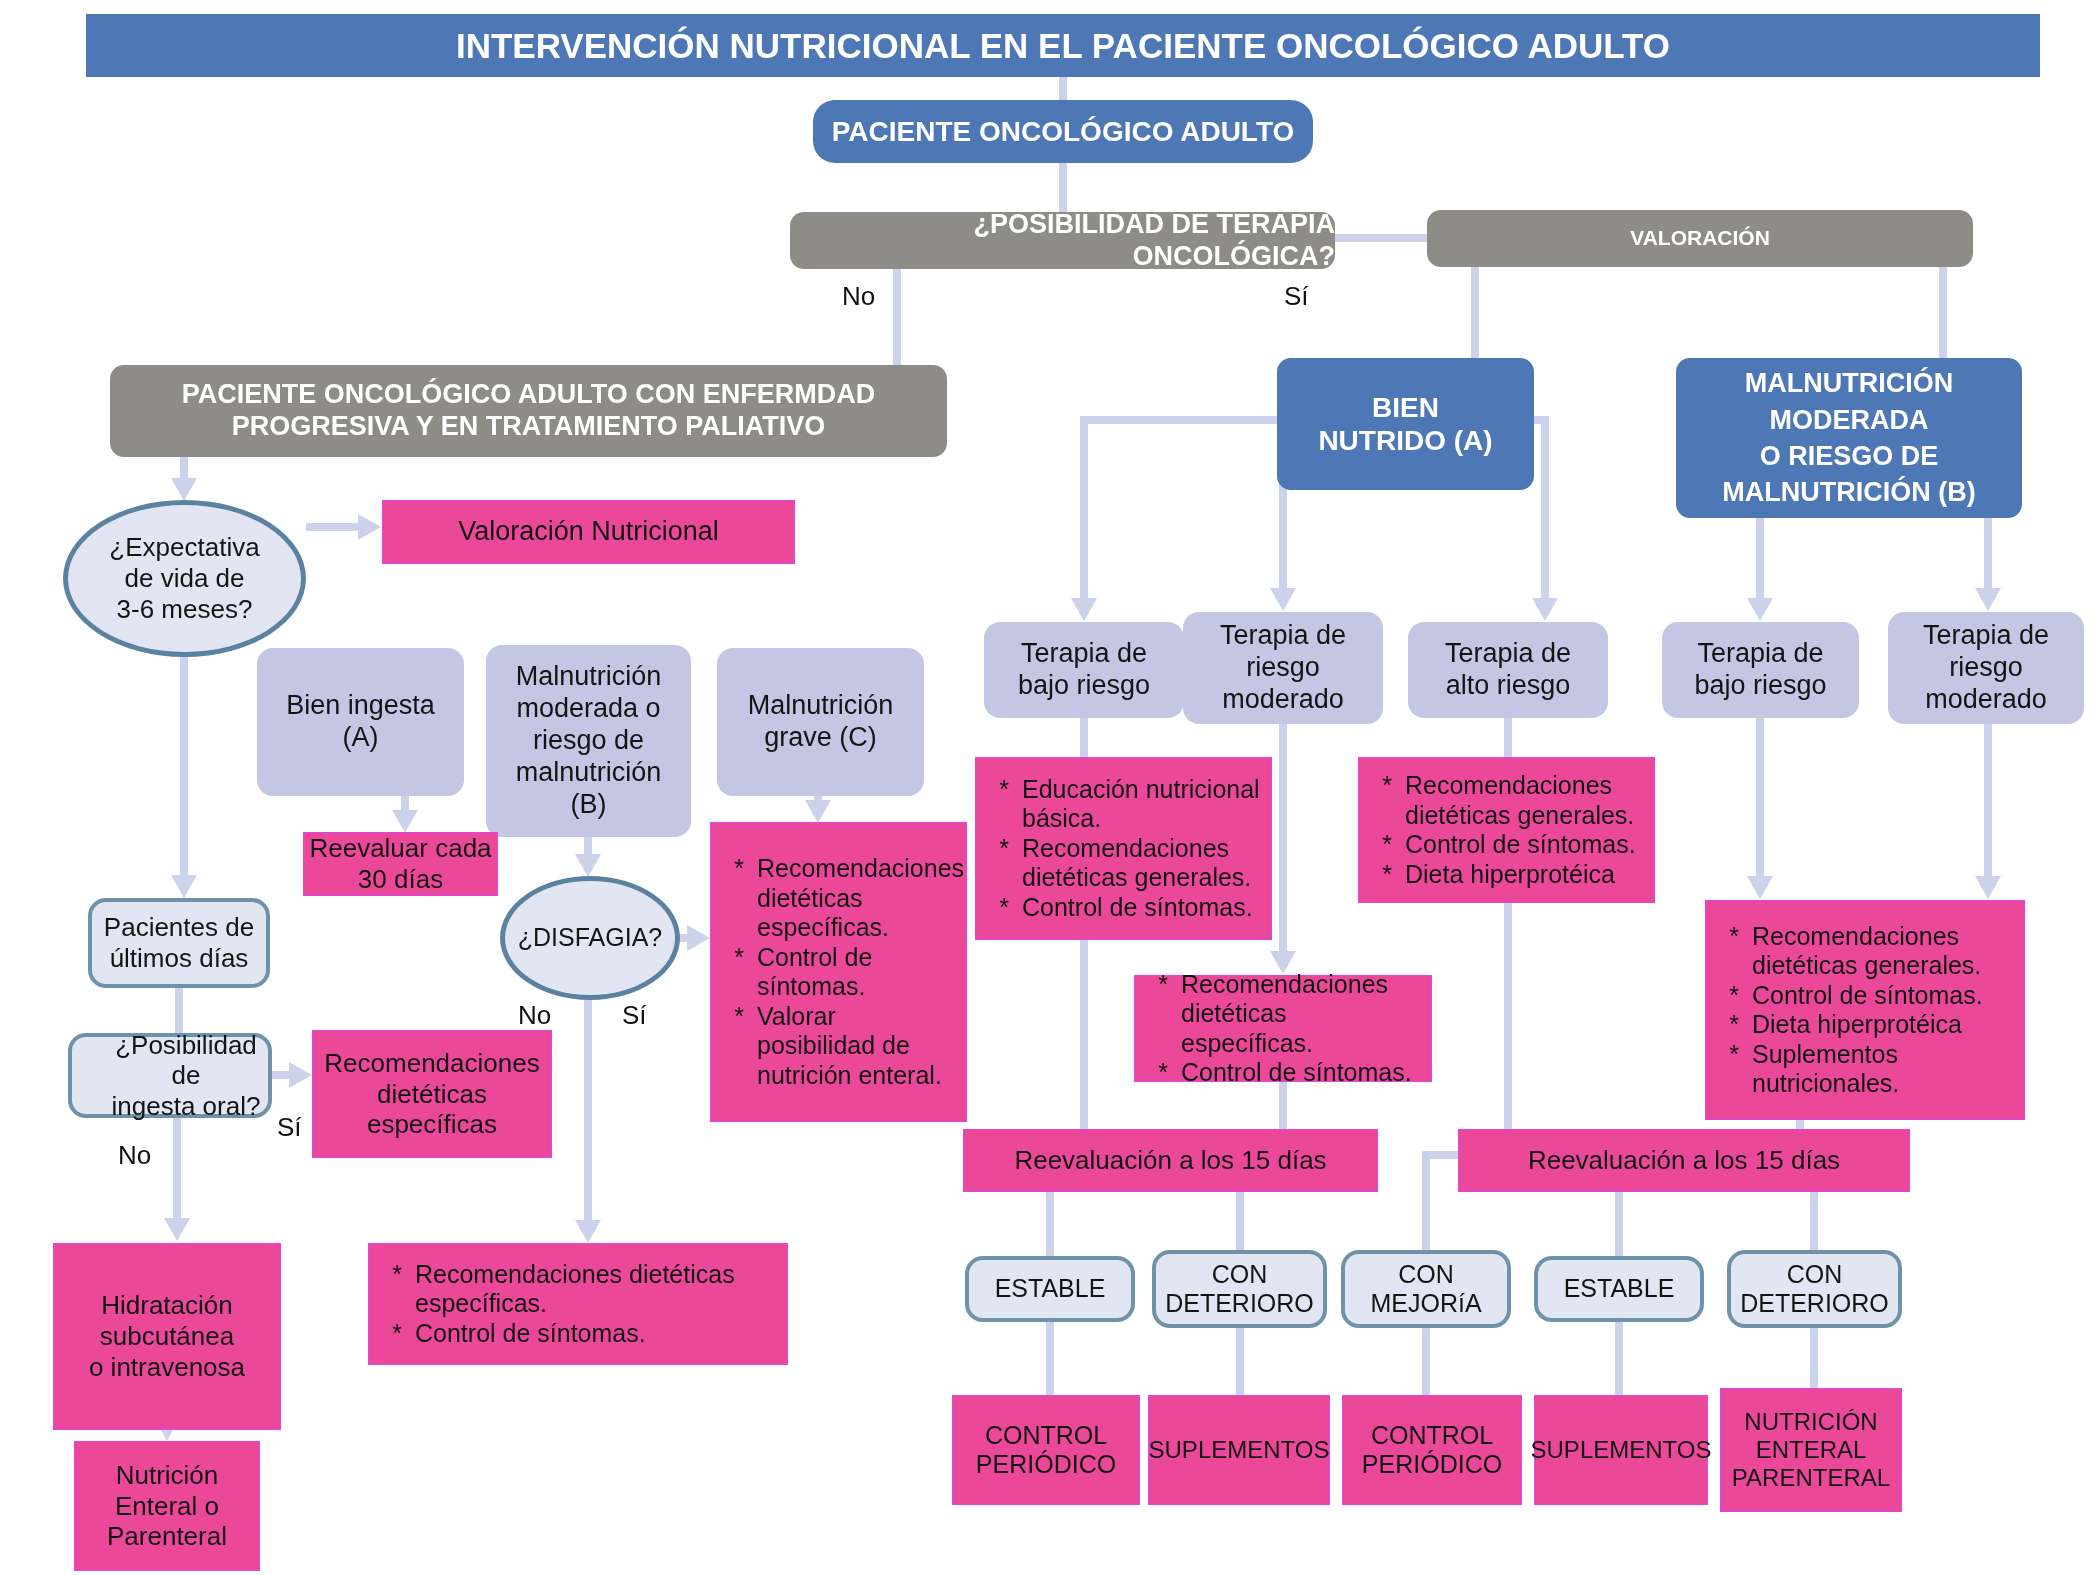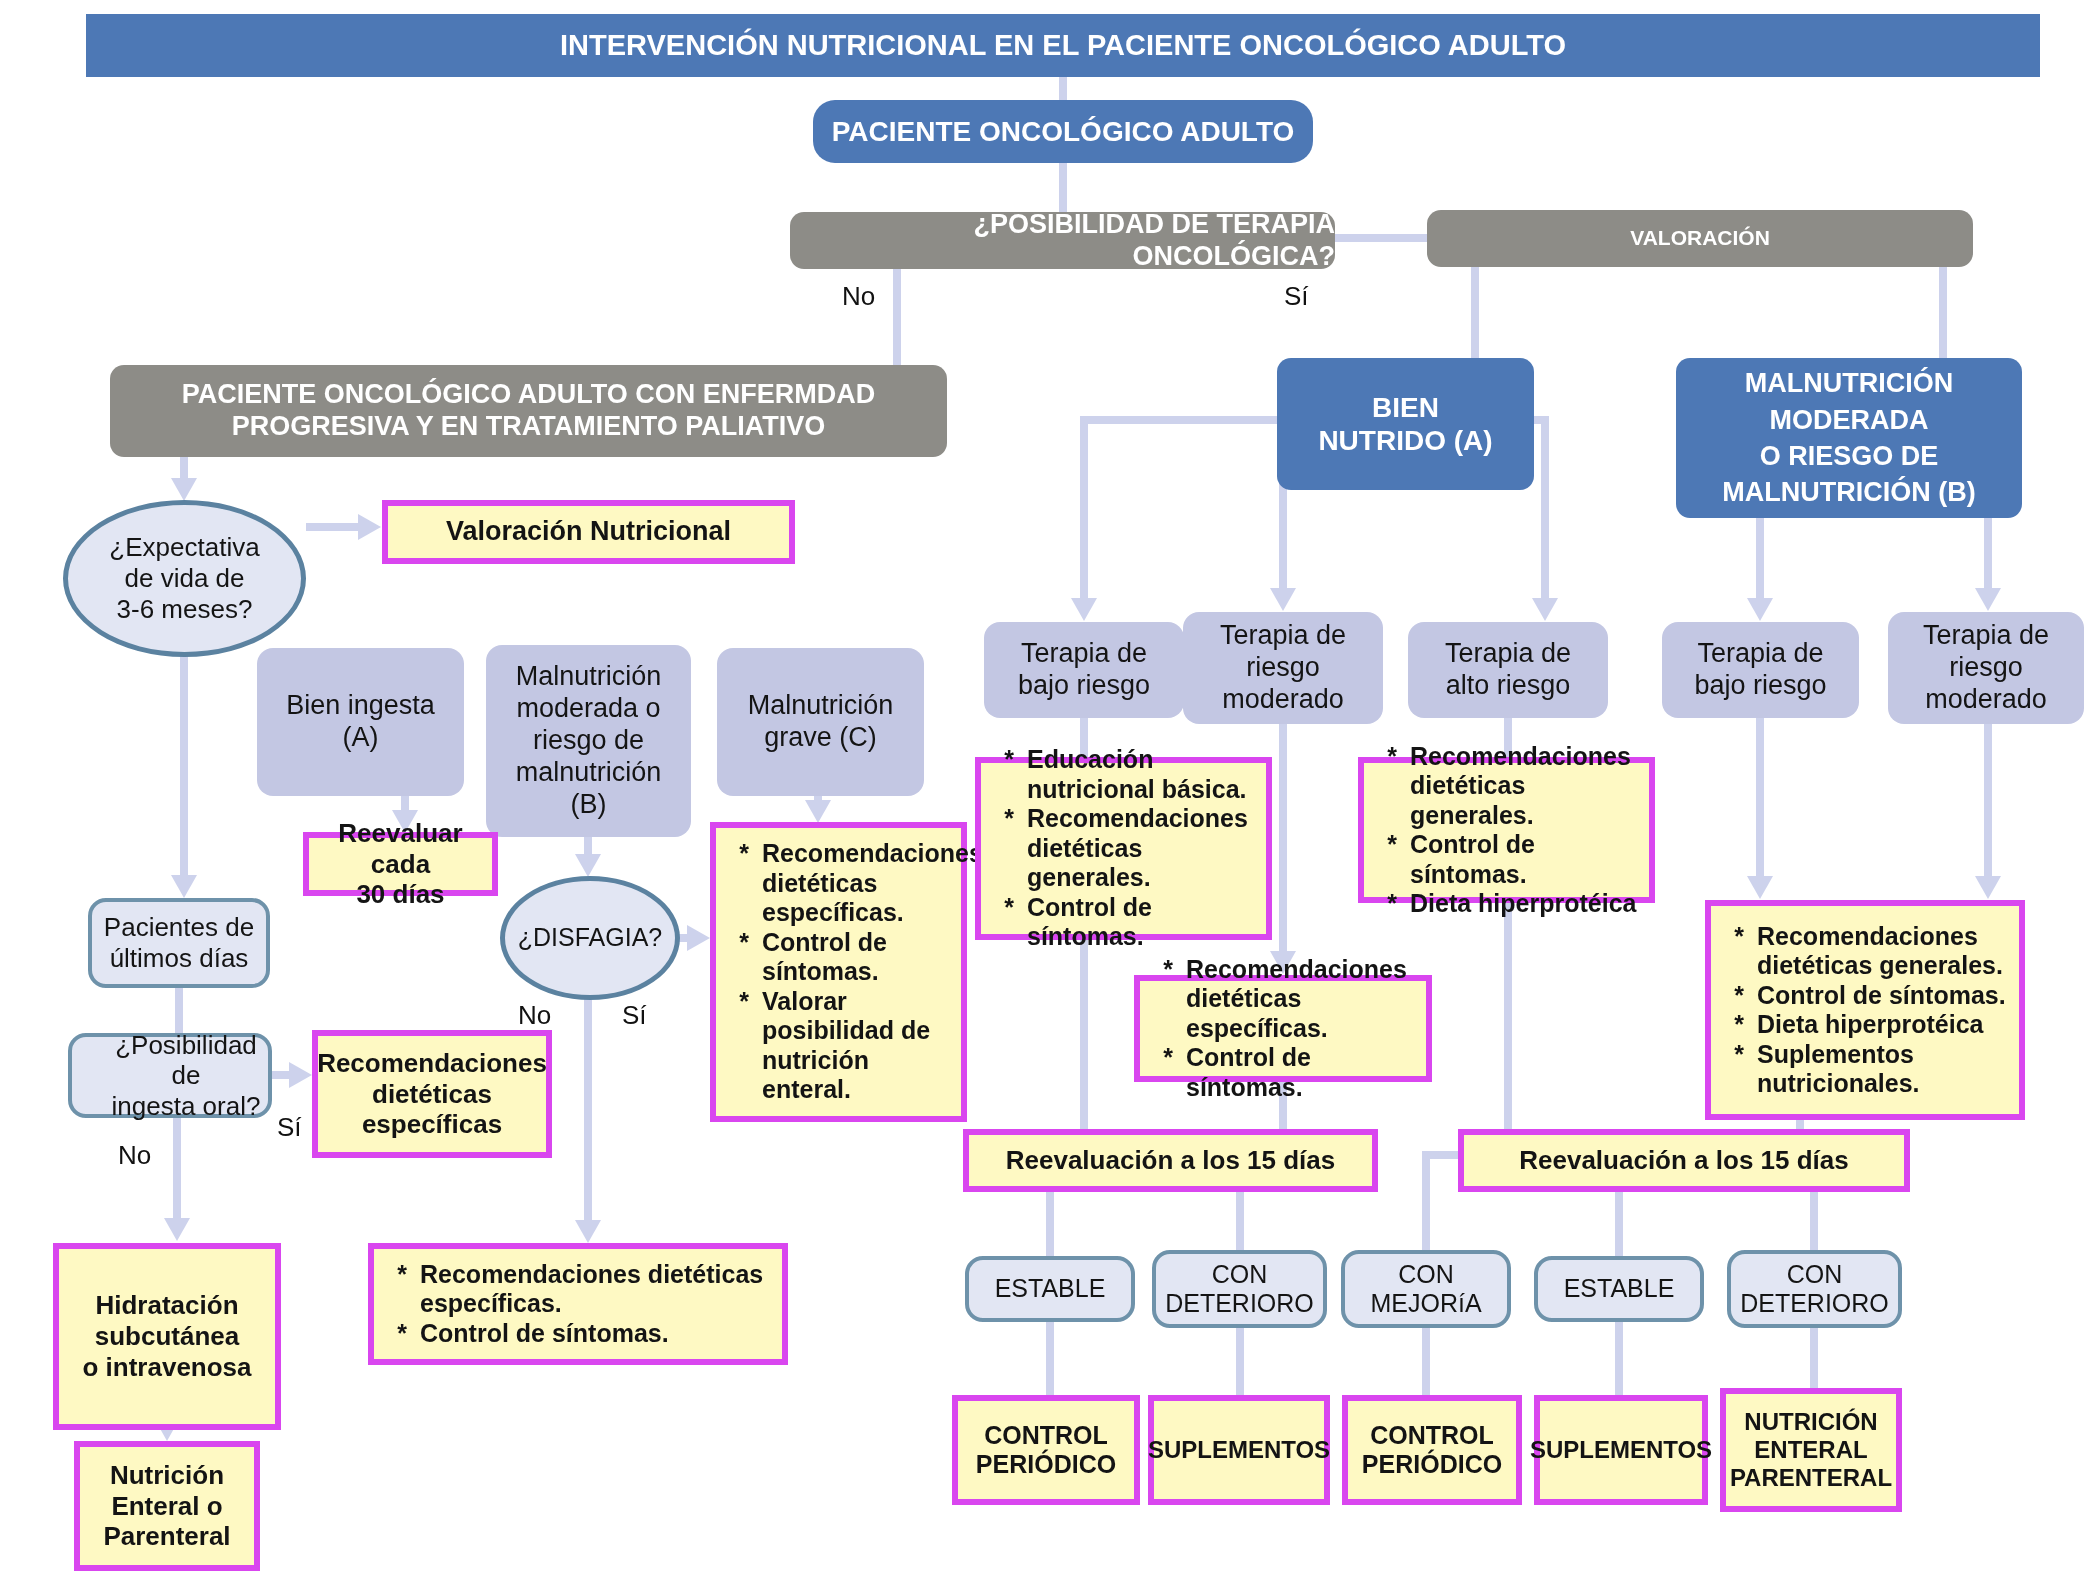--- a/index.html
+++ b/index.html
@@ -3,21 +3,21 @@
 <meta charset="utf-8">
 <style>
   html,body{margin:0;padding:0;background:#ffffff;}
   #stage{position:relative;width:2100px;height:1575px;background:#ffffff;
          font-family:"Liberation Sans", sans-serif;color:#111;overflow:hidden;}
   .node{position:absolute;box-sizing:border-box;display:flex;align-items:center;
         justify-content:center;text-align:center;white-space:pre-line;line-height:1.18;z-index:2;}
   .blue{background:#4d78b5;color:#ffffff;font-weight:bold;}
   .gray{background:#8d8c87;color:#ffffff;font-weight:bold;}
   .lav{background:#c3c7e3;border-radius:16px;color:#141414;}
-  .lightb{background:#fef9c3;border:6px solid #d946ef;color:#141414;font-weight:bold;}
+  .lightb{background:#ec4899;border:1px solid #d946ef;color:#141414;}
   .roundlight{background:#e2e6f3;border:4px solid #6e92aa;border-radius:18px;color:#141414;}
   .ellipse{background:#e2e6f3;border:5px solid #5b82a0;border-radius:50%;color:#141414;}
   .rounded10{border-radius:22px;}
   .rounded14{border-radius:14px;}
   .line{position:absolute;background:#cdd2ec;z-index:1;}
   .arr{position:absolute;width:0;height:0;z-index:1;}
   .arr.down{border-left:13px solid transparent;border-right:13px solid transparent;border-top:23px solid #cdd2ec;}
   .arr.right{border-top:13px solid transparent;border-bottom:13px solid transparent;border-left:23px solid #cdd2ec;}
   .lbl{position:absolute;font-size:26px;color:#111;z-index:3;}
   .bullets{flex-direction:column;align-items:stretch;justify-content:center;text-align:left;
@@ -97,21 +97,21 @@
   <div class="line" style="left:1422px;top:1151px;width:40px;height:8px;"></div>
   <div class="line" style="left:1615px;top:1190px;width:8px;height:66px;"></div>
   <div class="line" style="left:1810px;top:1190px;width:8px;height:62px;"></div>
 
   <div class="line" style="left:1046px;top:1320px;width:8px;height:75px;"></div>
   <div class="line" style="left:1236px;top:1326px;width:8px;height:69px;"></div>
   <div class="line" style="left:1422px;top:1326px;width:8px;height:69px;"></div>
   <div class="line" style="left:1615px;top:1320px;width:8px;height:75px;"></div>
   <div class="line" style="left:1810px;top:1326px;width:8px;height:62px;"></div>
 
-  <div class="node blue" style="left:86px;top:14px;width:1954px;height:63px;font-size:29px;">INTERVENCIÓN NUTRICIONAL EN EL PACIENTE ONCOLÓGICO ADULTO</div>
+  <div class="node blue" style="left:86px;top:14px;width:1954px;height:63px;font-size:35px;">INTERVENCIÓN NUTRICIONAL EN EL PACIENTE ONCOLÓGICO ADULTO</div>
 
   <div class="node blue rounded10" style="left:813px;top:100px;width:500px;height:63px;font-size:28px;">PACIENTE ONCOLÓGICO ADULTO</div>
 
   <div class="node gray rounded14" style="left:790px;top:212px;width:545px;height:57px;font-size:27px;text-align:right;">¿POSIBILIDAD DE TERAPIA ONCOLÓGICA?</div>
 
   <div class="node gray rounded14" style="left:1427px;top:210px;width:546px;height:57px;font-size:21px;">VALORACIÓN</div>
 
   <div class="node gray rounded14" style="left:110px;top:365px;width:837px;height:92px;font-size:27px;">PACIENTE ONCOLÓGICO ADULTO CON ENFERMDAD
 PROGRESIVA Y EN TRATAMIENTO PALIATIVO</div>
 

